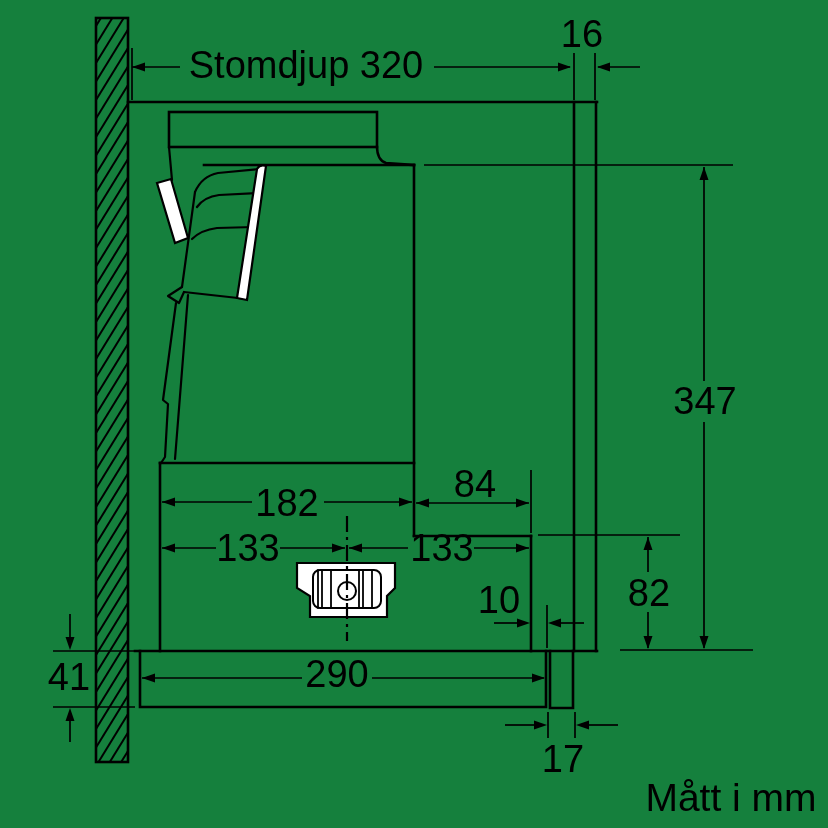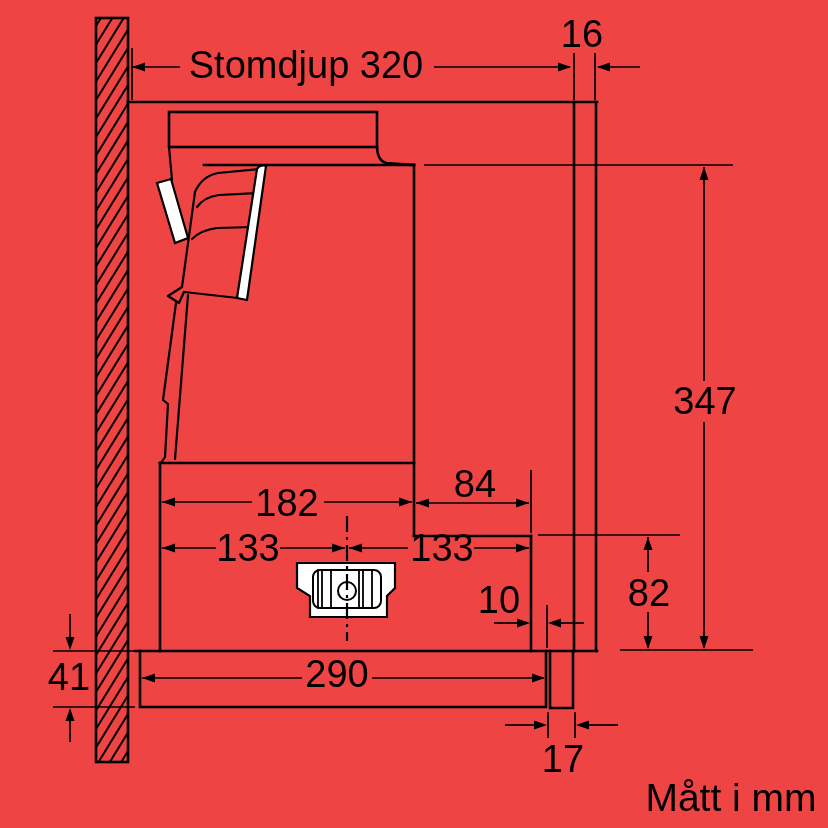--- a/index.html
+++ b/index.html
@@ -1,16 +1,16 @@
 <!DOCTYPE html>
 <html><head>
 <meta charset="utf-8">
 <style>
   html,body{margin:0;padding:0;background:#ffffff;}
-  .stage{width:828px;height:828px;background:#ef4444;position:relative;overflow:hidden;}
+  .stage{width:828px;height:828px;background:#15803d;position:relative;overflow:hidden;}
   svg{display:block;}
   text{font-family:"Liberation Sans","DejaVu Sans",sans-serif;fill:#000;}
   .dimtext{font-size:38px;}
   .caption{font-size:39px;}
   .obj{stroke:#000;stroke-width:2.6;fill:none;stroke-linecap:square;}
   .objf{stroke:#000;stroke-width:2.2;fill:#ffffff;}
   .prof{stroke:#000;stroke-width:2.2;fill:none;stroke-linecap:round;stroke-linejoin:round;}
   .dim{stroke:#000;stroke-width:1.7;fill:none;stroke-linecap:butt;}
   .arr{fill:#000;stroke:none;}
   .hatchline{stroke:#000;stroke-width:2;}

